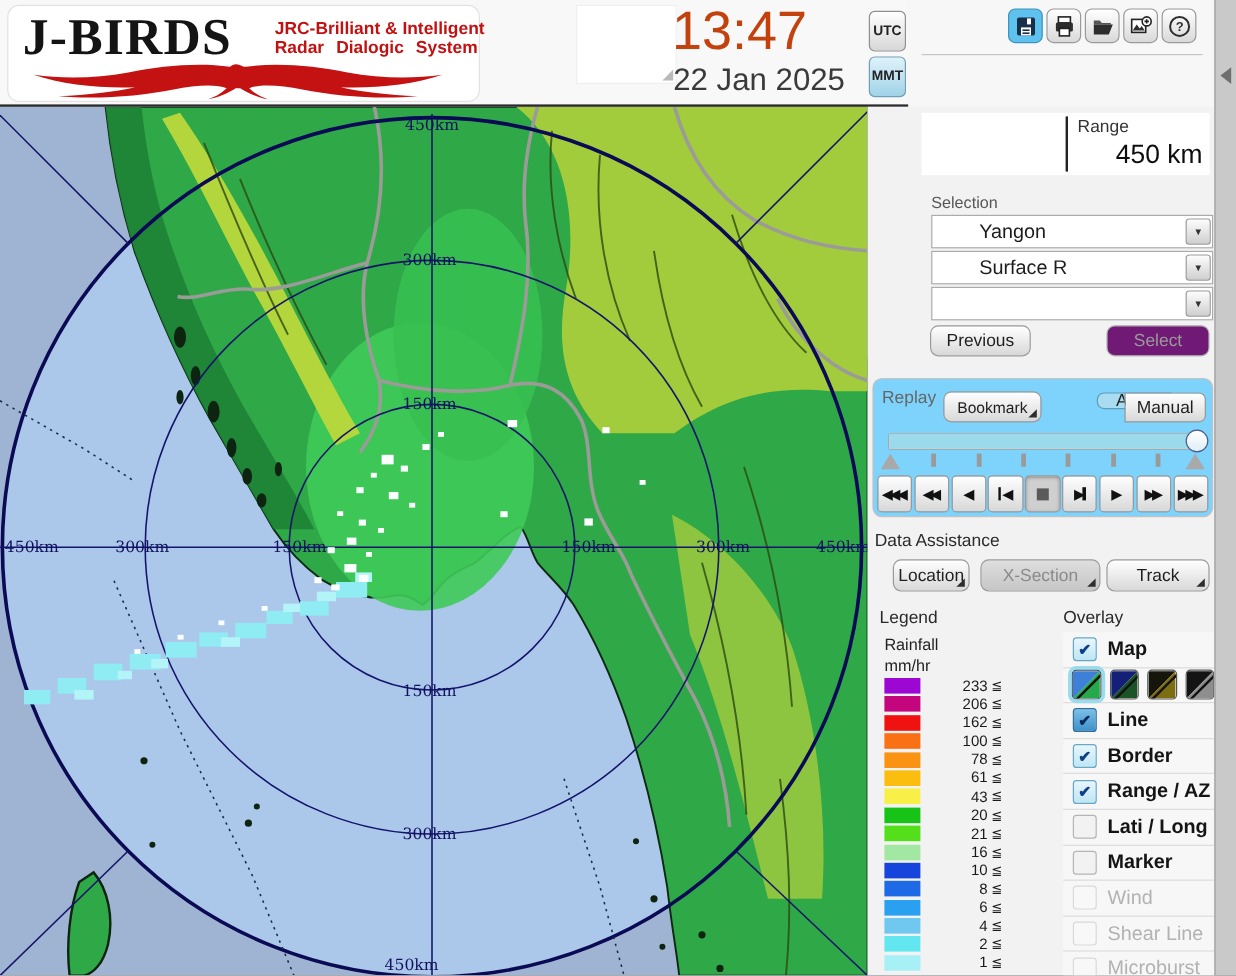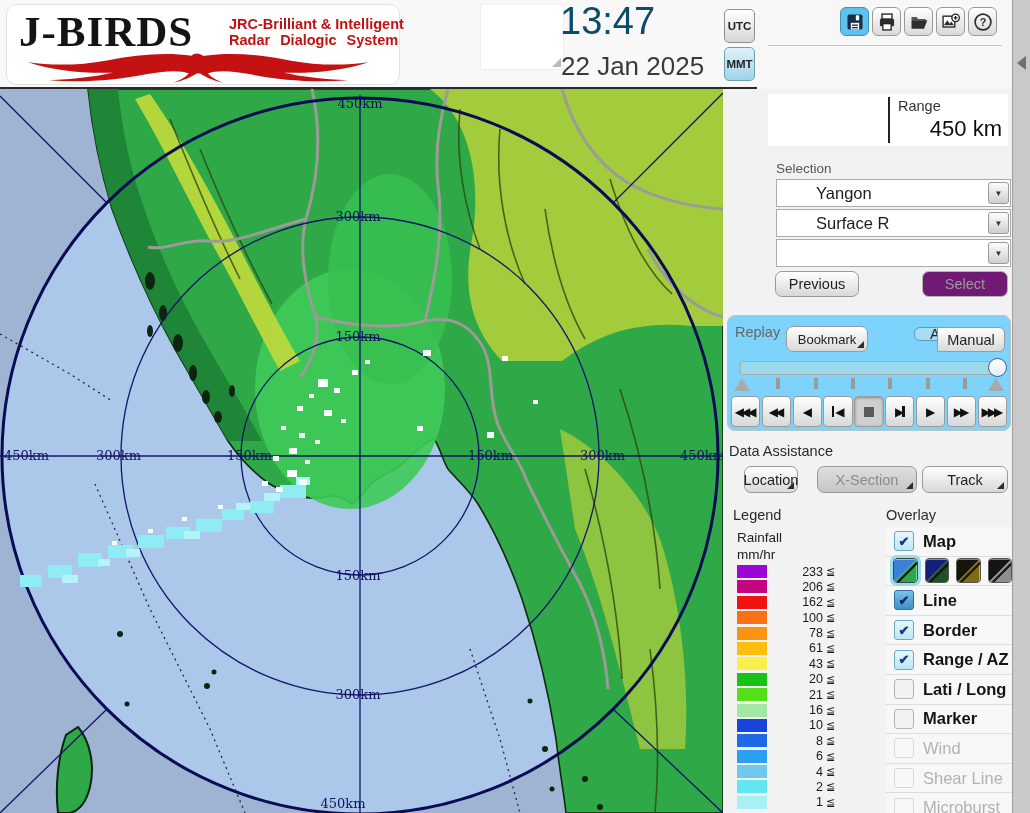--- a/index.html
+++ b/index.html
@@ -7,21 +7,21 @@
        font-family:"Liberation Sans",sans-serif;color:#222;}
   .abs{position:absolute;}
 
   
   .header{left:0;top:0;width:757px;height:87px;background:#f8f8f8;border-bottom:2px solid #2a2a2a;}
   .logo-card{left:6px;top:4px;width:392px;height:79px;background:#fff;border-radius:10px;border:1px solid #e2e2e2;}
   .logo-title{left:12px;top:2px;font-family:"Liberation Serif",serif;font-weight:bold;font-size:43px;color:#141414;letter-spacing:1px;}
   .logo-tag{left:222px;color:#c21111;font-weight:bold;font-size:14.5px;line-height:16px;white-space:nowrap;}
   .disp-box{left:480px;top:4px;width:82px;height:64px;background:#fff;border:1px solid #efefef;}
   .grip{right:2px;bottom:2px;width:0;height:0;border-left:9px solid transparent;border-bottom:9px solid #b9b9b9;}
-  .time{left:560px;top:0px;width:160px;font-size:38px;color:#0c4a6e;}
+  .time{left:560px;top:0px;width:160px;font-size:45px;color:#c2410c;}
   .date{left:561px;top:51px;width:190px;font-size:26px;color:#3a3a3a;white-space:nowrap;}
   .tzbtn{left:724px;width:31px;height:34px;border:1px solid #8f8f8f;border-radius:5px;
          font-size:11.5px;font-weight:bold;color:#222;display:flex;align-items:center;justify-content:center;
          background:linear-gradient(#ffffff,#d7d7d7);padding:0;}
   .tzbtn.sel{background:linear-gradient(#dff2fa,#9fd3e8);border-color:#6f9fb5;}
 
   
   .topright{left:757px;top:0;width:255px;height:89px;background:#f7f7f7;}
   .iconbtn{top:7px;width:29px;height:29px;border:1px solid #9a9a9a;border-radius:6px;
            background:linear-gradient(#ffffff,#d9d9d9);display:flex;align-items:center;justify-content:center;padding:0;}
@@ -421,21 +421,21 @@
       <button class="pbtn">
           <span class="t">▶▶</span>
         </button>
       <button class="pbtn">
           <span class="t">▶▶▶</span>
         </button>
     </div>
   </div>
 
   <div class="abs dalab">Data Assistance</div>
-  <button class="abs btn corner" style="left:744px;top:466px;width:54px;height:27px;">Location</button>
+  <button class="abs btn corner" style="left:744px;top:466px;width:64px;height:27px;">Location</button>
   <button class="abs btn graysel corner" style="left:817px;top:466px;width:100px;height:27px;">X-Section</button>
   <button class="abs btn corner" style="left:922px;top:466px;width:86px;height:27px;">Track</button>
 
   <div class="abs heading" style="left:733px;top:507px;">Legend</div>
   <div class="abs heading" style="left:886px;top:507px;">Overlay</div>
 
   <div class="abs legcol">
     <div class="legtitle">Rainfall</div>
     <div class="legtitle">mm/hr</div>
     <div class="legrows">

